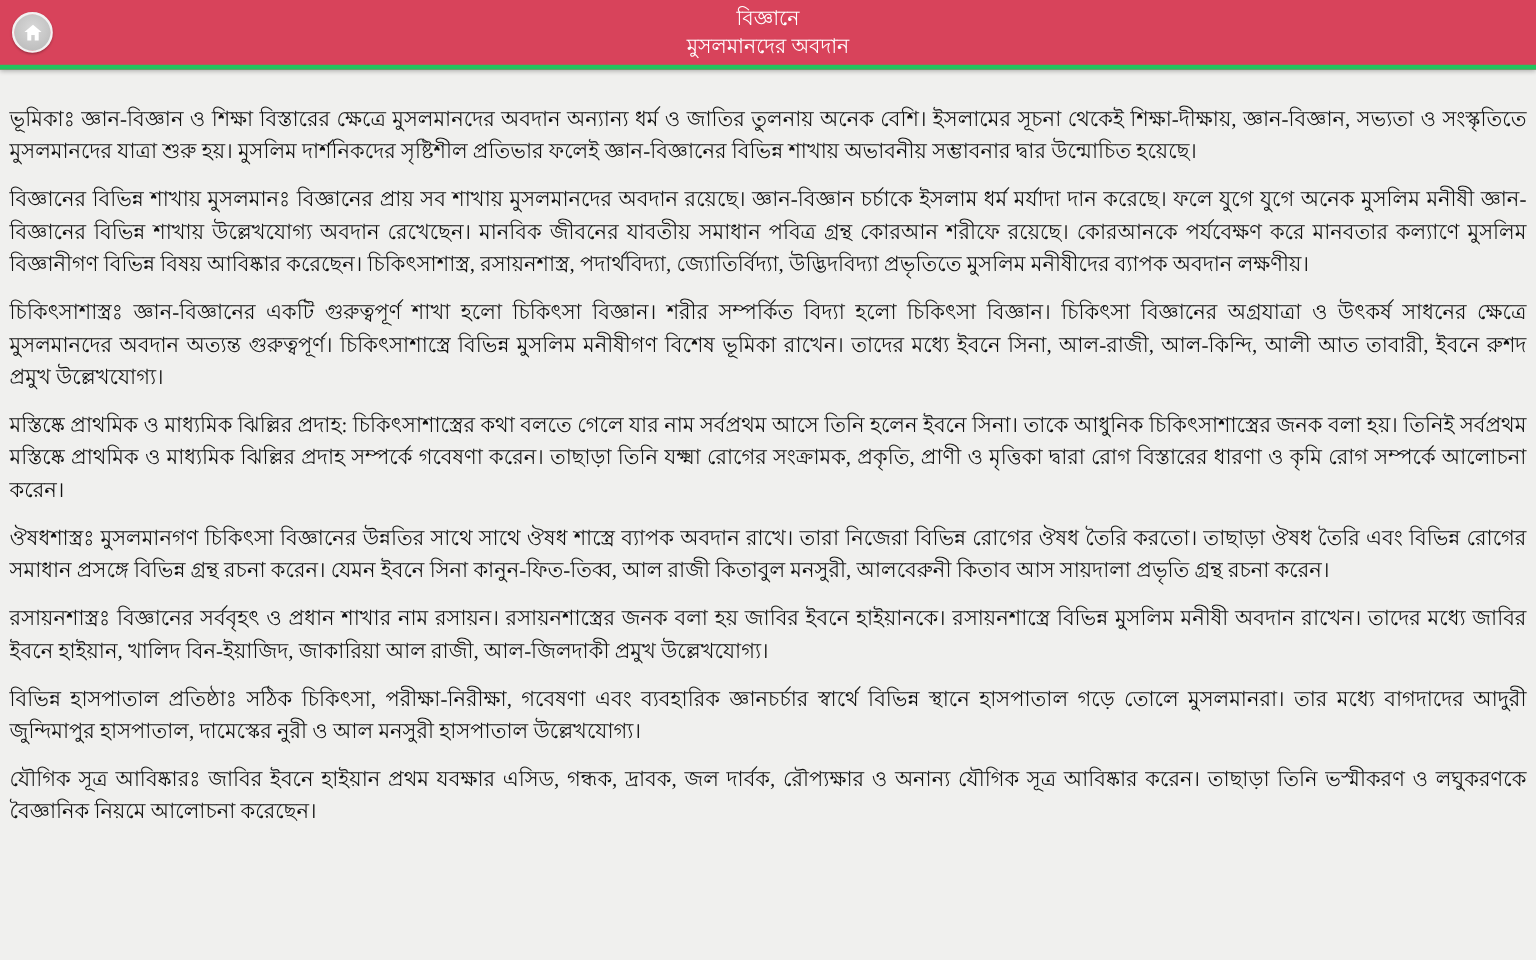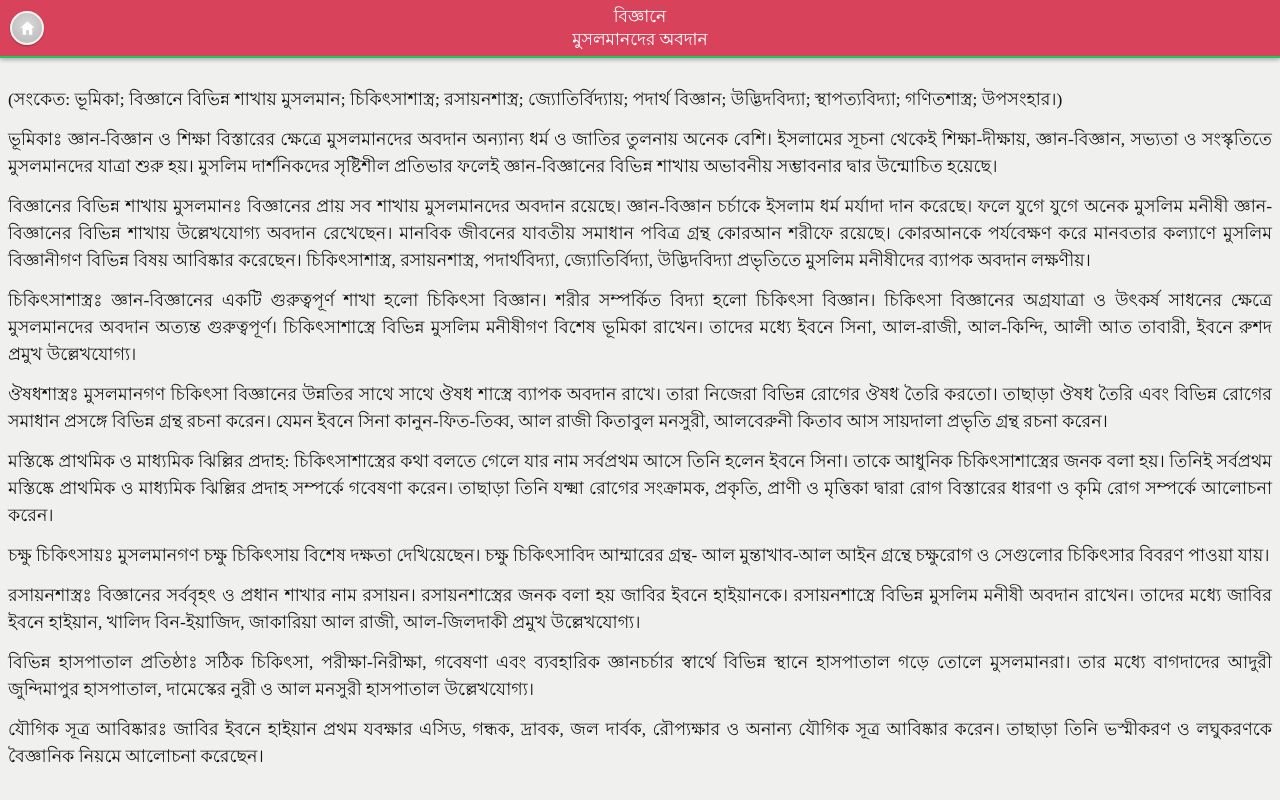--- a/index.html
+++ b/index.html
@@ -9,21 +9,21 @@
     background:#f0f0ee;
     font-family:"Liberation Serif","DejaVu Serif",serif;
     color:#121212;
   }
   
   .app-header {
     position:relative;
     width:100%;
     height:58px;
     background:#d8435b;
-    border-bottom:2px solid #22c55e;
+    border-bottom:4px solid #22c55e;
     box-shadow:0 2px 4px rgba(0,0,0,0.28);
     display:flex;
     flex-direction:column;
     align-items:center;
     justify-content:center;
     color:#ffffff;
   }
   .app-title-line {
     font-size:17px;
     line-height:23px;
@@ -67,24 +67,22 @@
       <svg width="19" height="19" viewBox="0 0 24 24" aria-hidden="true">
         <path d="M12 3.2 L21 11 H18 V20 H13.8 V14 H10.2 V20 H6 V11 H3 Z" fill="#ffffff"></path>
       </svg>
     </span>
   </div>
   <div class="app-title-line">বিজ্ঞানে</div>
   <div class="app-title-line">মুসলমানদের অবদান</div>
 </header>
 
 <main class="doc">
-  <p>(সংকেত: ভূমিকা; বিজ্ঞানে বিভিন্ন শাখায় মুসলমান; চিকিৎসাশাস্ত্র; রসায়নশাস্ত্র; জ্যোতির্বিদ্যায়; পদার্থ বিজ্ঞান; উদ্ভিদবিদ্যা; স্থাপত্যবিদ্যা; গণিতশাস্ত্র; উপসংহার।)</p>
   <p>ভূমিকাঃ জ্ঞান-বিজ্ঞান ও শিক্ষা বিস্তারের ক্ষেত্রে মুসলমানদের অবদান অন্যান্য ধর্ম ও জাতির তুলনায় অনেক বেশি। ইসলামের সূচনা থেকেই শিক্ষা-দীক্ষায়, জ্ঞান-বিজ্ঞান, সভ্যতা ও সংস্কৃতিতে মুসলমানদের যাত্রা শুরু হয়। মুসলিম দার্শনিকদের সৃষ্টিশীল প্রতিভার ফলেই জ্ঞান-বিজ্ঞানের বিভিন্ন শাখায় অভাবনীয় সম্ভাবনার দ্বার উন্মোচিত হয়েছে।</p>
   <p>বিজ্ঞানের বিভিন্ন শাখায় মুসলমানঃ বিজ্ঞানের প্রায় সব শাখায় মুসলমানদের অবদান রয়েছে। জ্ঞান-বিজ্ঞান চর্চাকে ইসলাম ধর্ম মর্যাদা দান করেছে। ফলে যুগে যুগে অনেক মুসলিম মনীষী জ্ঞান-বিজ্ঞানের বিভিন্ন শাখায় উল্লেখযোগ্য অবদান রেখেছেন। মানবিক জীবনের যাবতীয় সমাধান পবিত্র গ্রন্থ কোরআন শরীফে রয়েছে। কোরআনকে পর্যবেক্ষণ করে মানবতার কল্যাণে মুসলিম বিজ্ঞানীগণ বিভিন্ন বিষয় আবিষ্কার করেছেন। চিকিৎসাশাস্ত্র, রসায়নশাস্ত্র, পদার্থবিদ্যা, জ্যোতির্বিদ্যা, উদ্ভিদবিদ্যা প্রভৃতিতে মুসলিম মনীষীদের ব্যাপক অবদান লক্ষণীয়।</p>
   <p>চিকিৎসাশাস্ত্রঃ জ্ঞান-বিজ্ঞানের একটি গুরুত্বপূর্ণ শাখা হলো চিকিৎসা বিজ্ঞান। শরীর সম্পর্কিত বিদ্যা হলো চিকিৎসা বিজ্ঞান। চিকিৎসা বিজ্ঞানের অগ্রযাত্রা ও উৎকর্ষ সাধনের ক্ষেত্রে মুসলমানদের অবদান অত্যন্ত গুরুত্বপূর্ণ। চিকিৎসাশাস্ত্রে বিভিন্ন মুসলিম মনীষীগণ বিশেষ ভূমিকা রাখেন। তাদের মধ্যে ইবনে সিনা, আল-রাজী, আল-কিন্দি, আলী আত তাবারী, ইবনে রুশদ প্রমুখ উল্লেখযোগ্য।</p>
+  <p>মস্তিষ্কে প্রাথমিক ও মাধ্যমিক ঝিল্লির প্রদাহ: চিকিৎসাশাস্ত্রের কথা বলতে গেলে যার নাম সর্বপ্রথম আসে তিনি হলেন ইবনে সিনা। তাকে আধুনিক চিকিৎসাশাস্ত্রের জনক বলা হয়। তিনিই সর্বপ্রথম মস্তিষ্কে প্রাথমিক ও মাধ্যমিক ঝিল্লির প্রদাহ সম্পর্কে গবেষণা করেন। তাছাড়া তিনি যক্ষ্মা রোগের সংক্রামক, প্রকৃতি, প্রাণী ও মৃত্তিকা দ্বারা রোগ বিস্তারের ধারণা ও কৃমি রোগ সম্পর্কে আলোচনা করেন।</p>
   <p>ঔষধশাস্ত্রঃ মুসলমানগণ চিকিৎসা বিজ্ঞানের উন্নতির সাথে সাথে ঔষধ শাস্ত্রে ব্যাপক অবদান রাখে। তারা নিজেরা বিভিন্ন রোগের ঔষধ তৈরি করতো। তাছাড়া ঔষধ তৈরি এবং বিভিন্ন রোগের সমাধান প্রসঙ্গে বিভিন্ন গ্রন্থ রচনা করেন। যেমন ইবনে সিনা কানুন-ফিত-তিব্ব, আল রাজী কিতাবুল মনসুরী, আলবেরুনী কিতাব আস সায়দালা প্রভৃতি গ্রন্থ রচনা করেন।</p>
-  <p>মস্তিষ্কে প্রাথমিক ও মাধ্যমিক ঝিল্লির প্রদাহ: চিকিৎসাশাস্ত্রের কথা বলতে গেলে যার নাম সর্বপ্রথম আসে তিনি হলেন ইবনে সিনা। তাকে আধুনিক চিকিৎসাশাস্ত্রের জনক বলা হয়। তিনিই সর্বপ্রথম মস্তিষ্কে প্রাথমিক ও মাধ্যমিক ঝিল্লির প্রদাহ সম্পর্কে গবেষণা করেন। তাছাড়া তিনি যক্ষ্মা রোগের সংক্রামক, প্রকৃতি, প্রাণী ও মৃত্তিকা দ্বারা রোগ বিস্তারের ধারণা ও কৃমি রোগ সম্পর্কে আলোচনা করেন।</p>
-  <p>চক্ষু চিকিৎসায়ঃ মুসলমানগণ চক্ষু চিকিৎসায় বিশেষ দক্ষতা দেখিয়েছেন। চক্ষু চিকিৎসাবিদ আম্মারের গ্রন্থ- আল মুন্তাখাব-আল আইন গ্রন্থে চক্ষুরোগ ও সেগুলোর চিকিৎসার বিবরণ পাওয়া যায়।</p>
   <p>রসায়নশাস্ত্রঃ বিজ্ঞানের সর্ববৃহৎ ও প্রধান শাখার নাম রসায়ন। রসায়নশাস্ত্রের জনক বলা হয় জাবির ইবনে হাইয়ানকে। রসায়নশাস্ত্রে বিভিন্ন মুসলিম মনীষী অবদান রাখেন। তাদের মধ্যে জাবির ইবনে হাইয়ান, খালিদ বিন-ইয়াজিদ, জাকারিয়া আল রাজী, আল-জিলদাকী প্রমুখ উল্লেখযোগ্য।</p>
   <p>বিভিন্ন হাসপাতাল প্রতিষ্ঠাঃ সঠিক চিকিৎসা, পরীক্ষা-নিরীক্ষা, গবেষণা এবং ব্যবহারিক জ্ঞানচর্চার স্বার্থে বিভিন্ন স্থানে হাসপাতাল গড়ে তোলে মুসলমানরা। তার মধ্যে বাগদাদের আদুরী জুন্দিমাপুর হাসপাতাল, দামেস্কের নুরী ও আল মনসুরী হাসপাতাল উল্লেখযোগ্য।</p>
   <p>যৌগিক সূত্র আবিষ্কারঃ জাবির ইবনে হাইয়ান প্রথম যবক্ষার এসিড, গন্ধক, দ্রাবক, জল দার্বক, রৌপ্যক্ষার ও অনান্য যৌগিক সূত্র আবিষ্কার করেন। তাছাড়া তিনি ভস্মীকরণ ও লঘুকরণকে বৈজ্ঞানিক নিয়মে আলোচনা করেছেন।</p>
 
 </main>
 
 </body></html>

